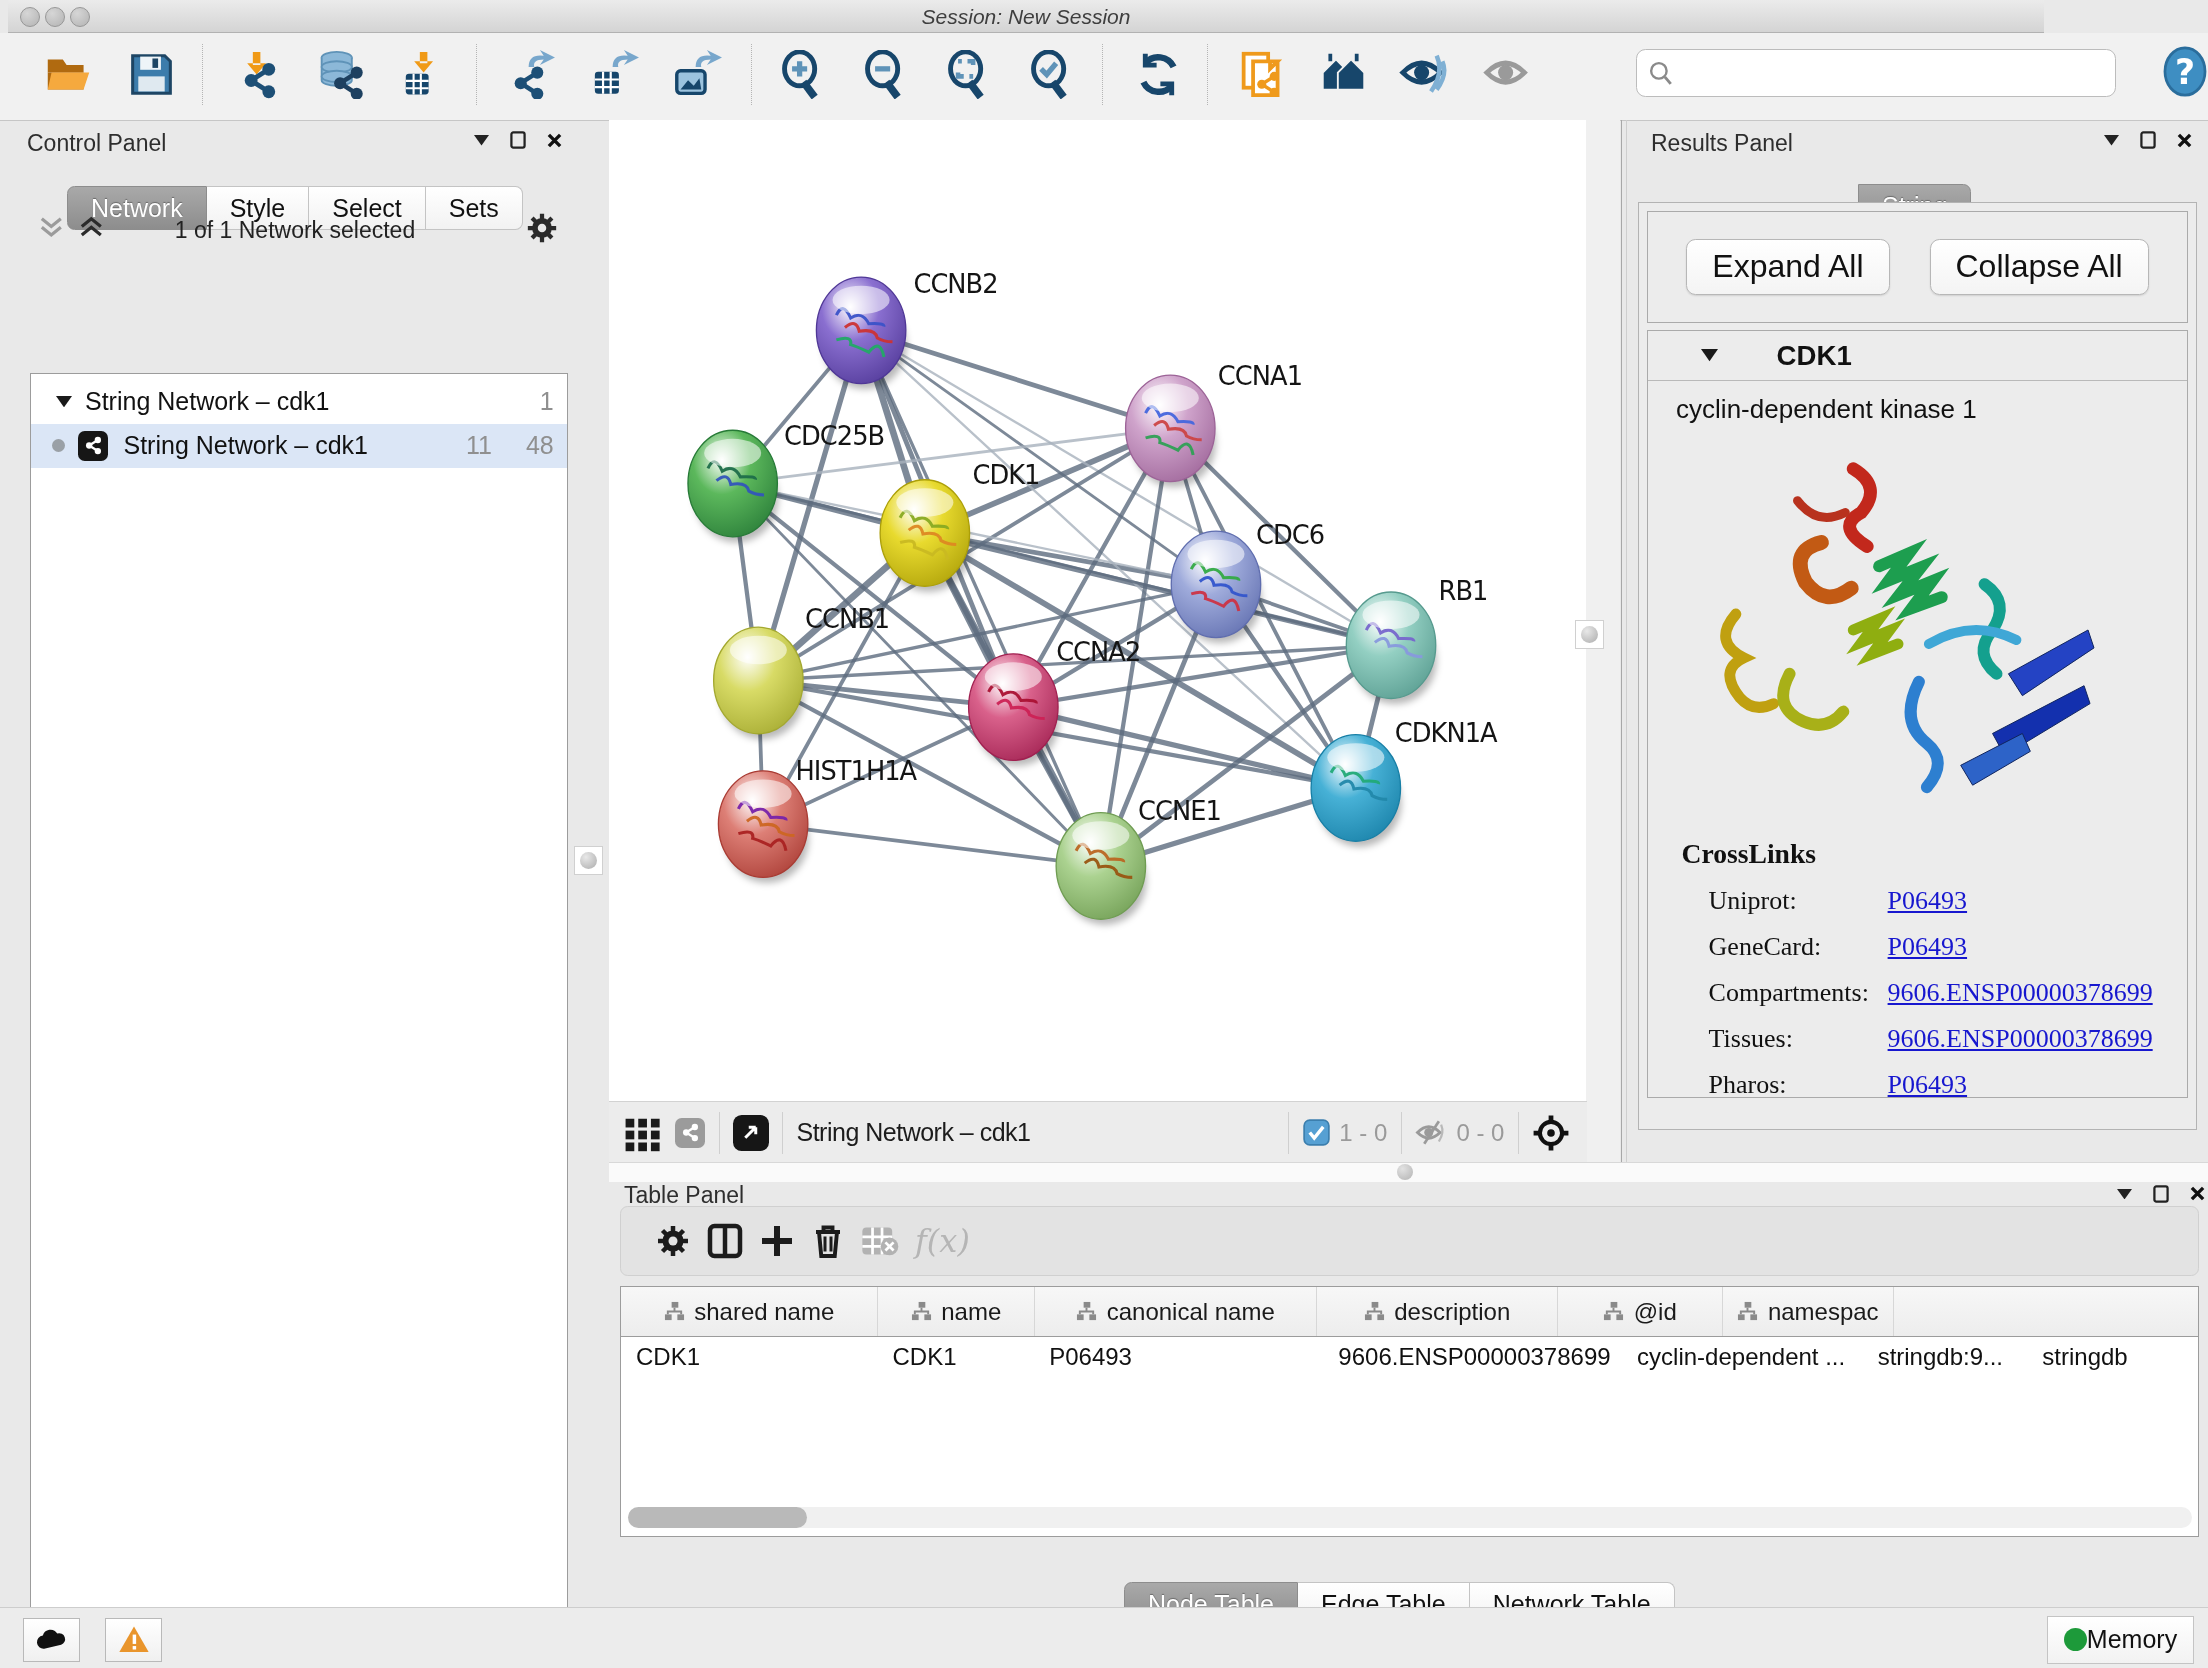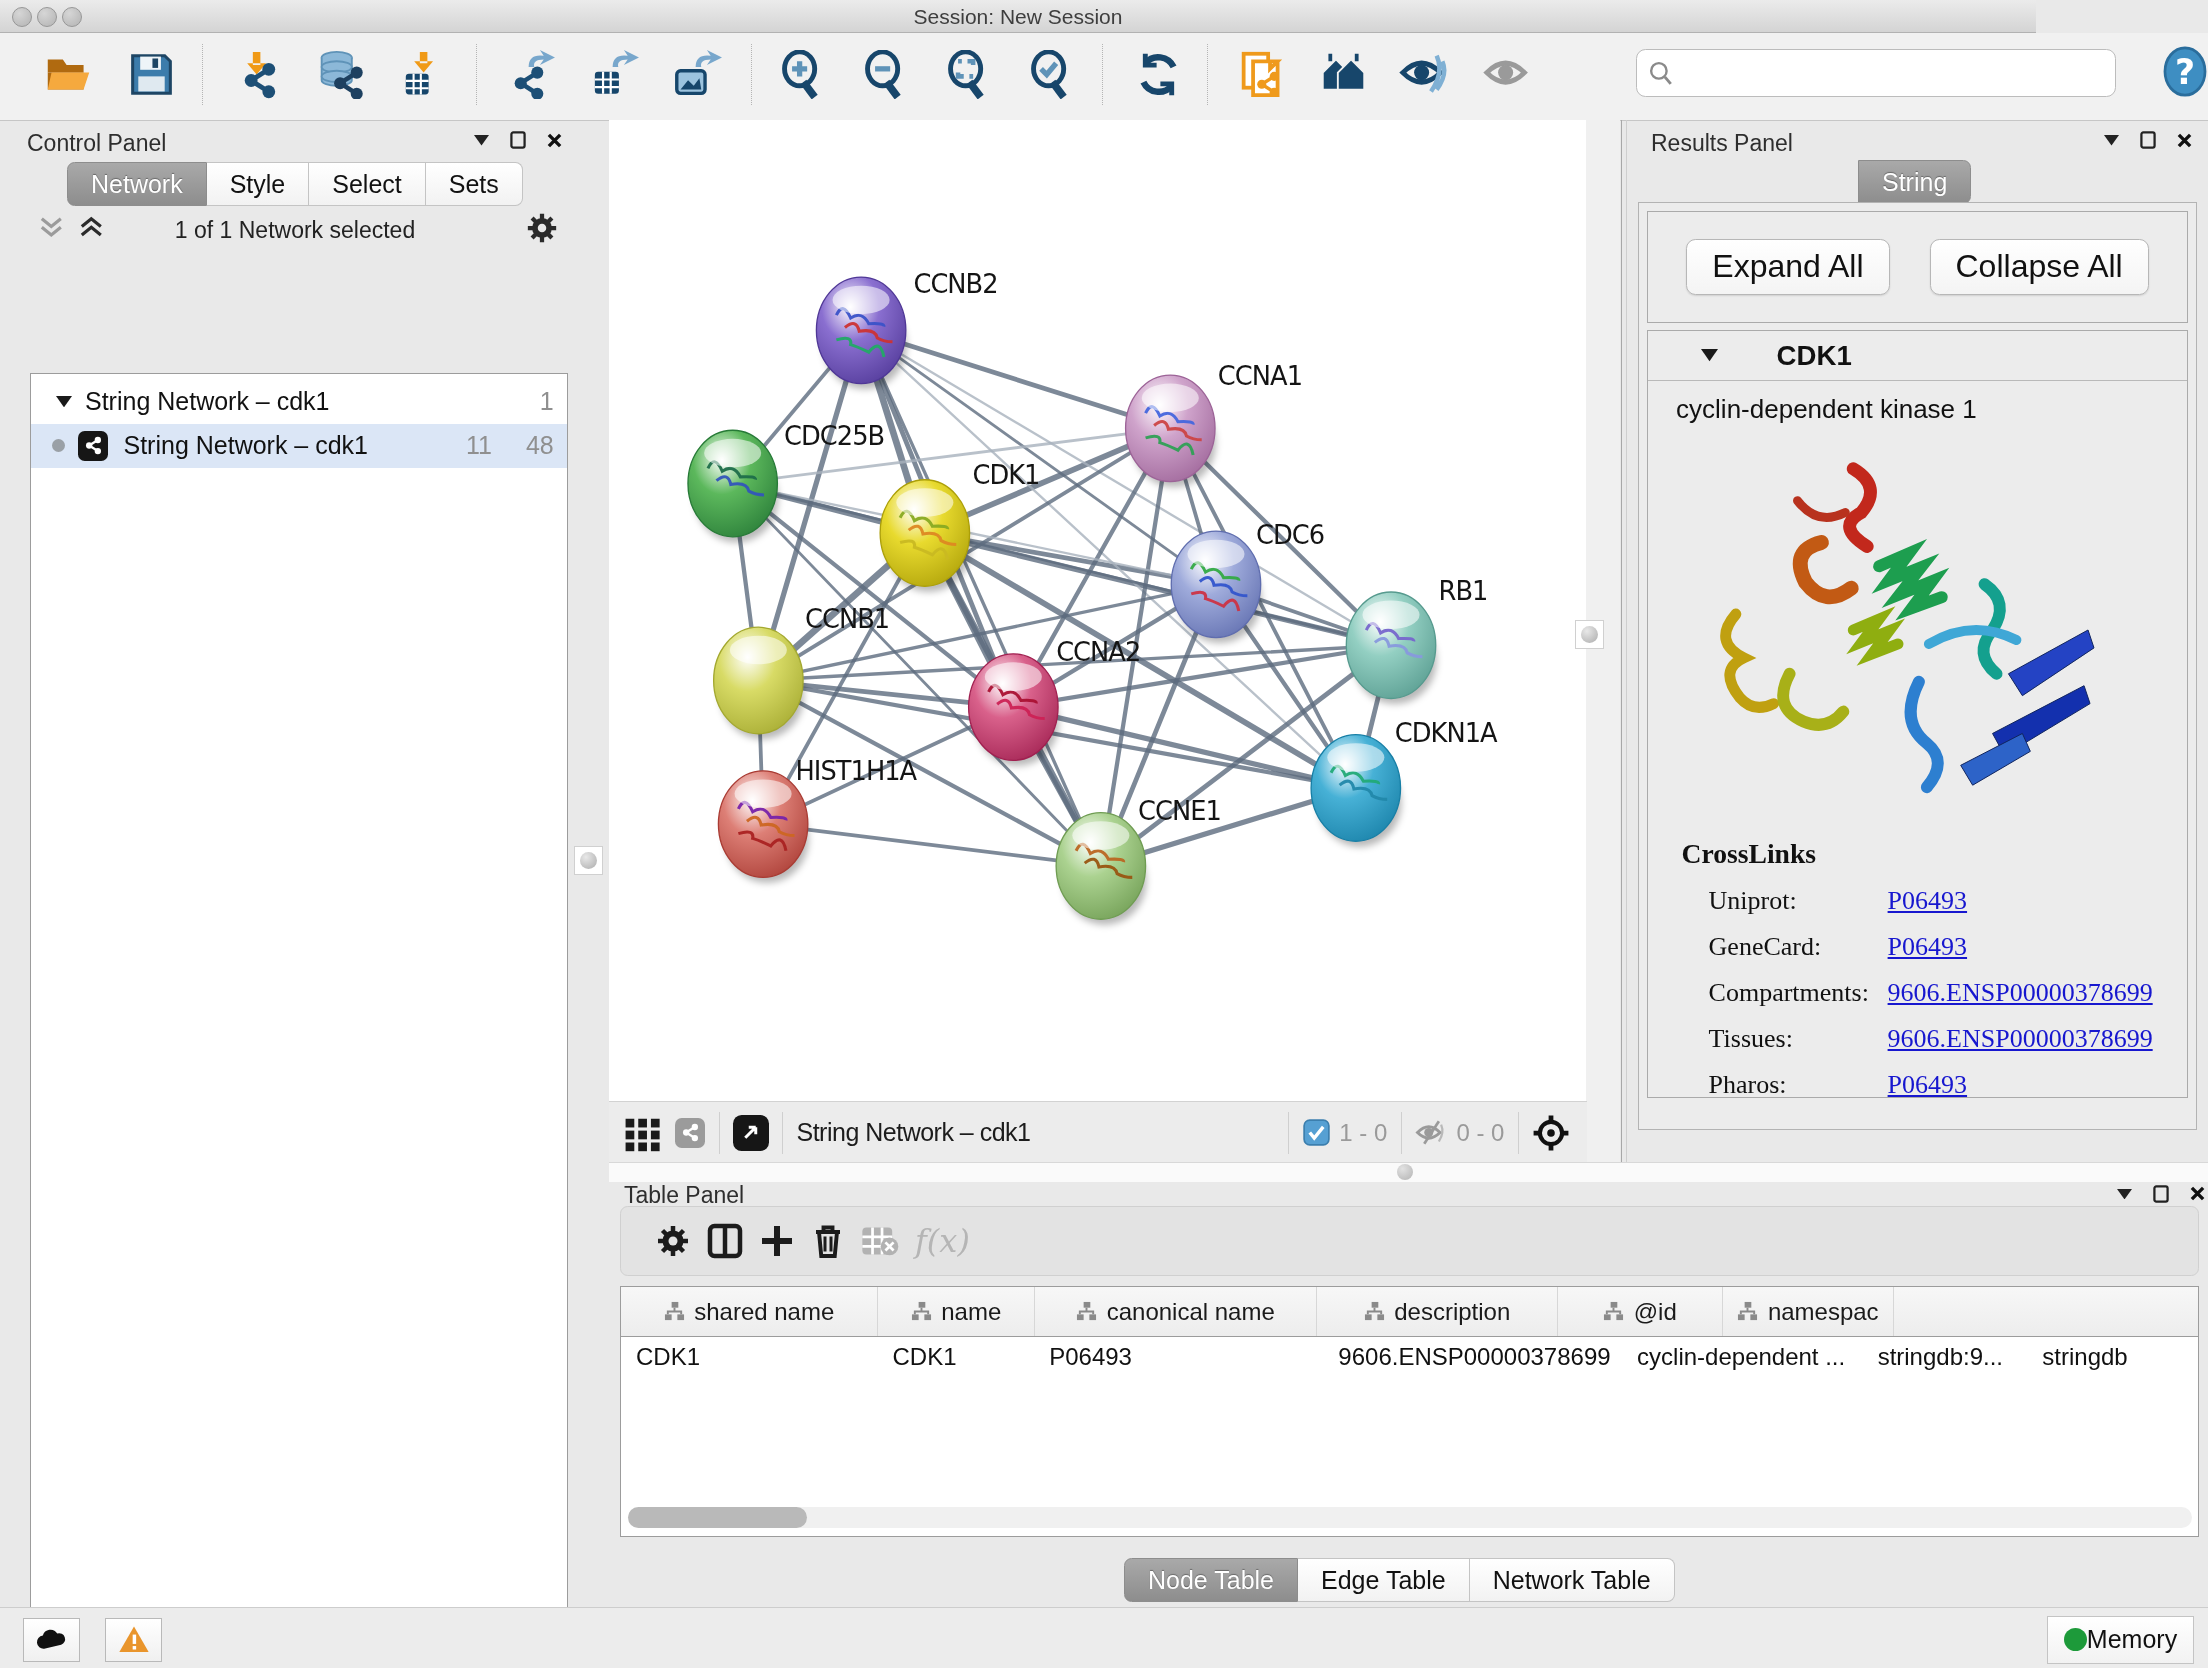--- a/index.html
+++ b/index.html
@@ -1,40 +1,40 @@
 <!DOCTYPE html>
 <html style="font-size:15px"><head>
 <meta charset="utf-8">
 <style>
   html,body{margin:0;padding:0;}
   body{width:2208px;height:1668px;position:relative;background:#e9e9e9;
        font-family:"Liberation Sans",sans-serif;overflow:hidden;
        -webkit-font-smoothing:antialiased;}
   .abs{position:absolute;}
   
-  .titlebar{left:0;top:0;width:2036px;height:32px;
-    background:linear-gradient(#ebebeb,#d4d4d4);border-bottom:1px solid #b2b2b2;}
+  .titlebar{left:8px;top:0;width:2036px;height:32px;
+    background:linear-gradient(#ebebeb,#d4d4d4);border-bottom:1px solid #b2b2b2;font-style:italic;}
   .tl{width:18px;height:18px;border-radius:50%;top:6.7px;
     background:radial-gradient(circle at 35% 30%,#d6d6d6,#b3b3b3);border:1px solid #979797;}
   .win-title{width:100%;text-align:center;top:4.8px;font-size:21px;color:#3e3e3e;}
   
   .toolbar{left:0;top:33px;width:2208px;height:87px;background:#f1f1f1;border-bottom:1px solid #c6c6c6;}
   .tb-ic{top:17px;width:49px;height:49px;cursor:pointer;}
   .tb-sep{top:11.4px;width:0;height:61px;border-left:1.9px dotted #b4b4b4;}
   .searchbox{left:1636px;top:16px;width:480px;height:48px;background:#fff;border:1.9px solid #bcbcbc;
     border-radius:9.5px;display:flex;align-items:center;padding:0 9.5px;box-sizing:border-box;}
   .searchbox input{border:none;outline:none;flex:1;font-size:23px;margin-left:7.6px;
     font-family:"Liberation Sans",sans-serif;background:transparent;}
   .helpbtn{left:2161px;top:13.3px;width:48px;height:51px;}
   
   .panel-title{font-size:23px;color:#2e2e2e;}
   .pctl{display:flex;gap:21px;align-items:center;}
   .tabbar{display:flex;}
   .tab{height:42px;line-height:42px;padding:0 23px;background:linear-gradient(#ffffff,#f2f2f2);
-    border:1px solid #c4c4c4;border-left:none;font-size:25px;color:#111;cursor:pointer;}
+    border:1px solid #c4c4c4;border-left:none;font-size:25px;color:#111;cursor:pointer;margin-top:24px;}
   .tab:first-child{border-left:1px solid #c4c4c4;border-radius:7.6px 0 0 7.6px;}
   .tab:last-child{border-radius:0 7.6px 7.6px 0;}
   .tab.active{background:linear-gradient(#a9a9a9,#8d8d8d);color:#fff;
     text-shadow:0 -1px 1px rgba(0,0,0,.35);border-color:#8d8d8d;}
   
   .list-box{left:30px;top:253px;width:536px;height:1347px;background:#fff;border:1.9px solid #9c9c9c;}
   .tree-row{display:flex;align-items:center;height:44px;font-size:25px;color:#111;padding:0 13.3px;cursor:pointer;}
   .tree-row .cnt{color:#8f8f8f;}
   .tree-row.selected{background:#dbe6f6;}
   .share-badge{width:30px;height:30px;border-radius:6.7px;background:#161616;display:flex;

